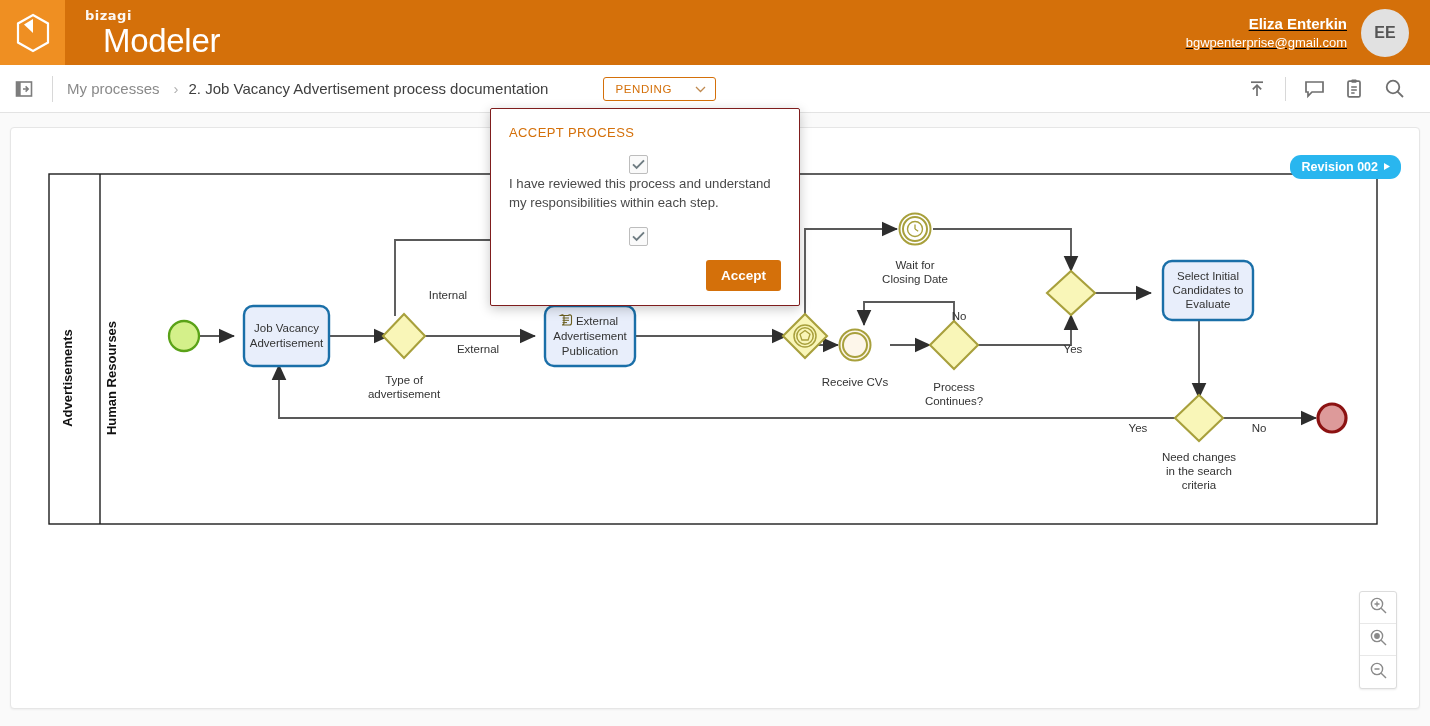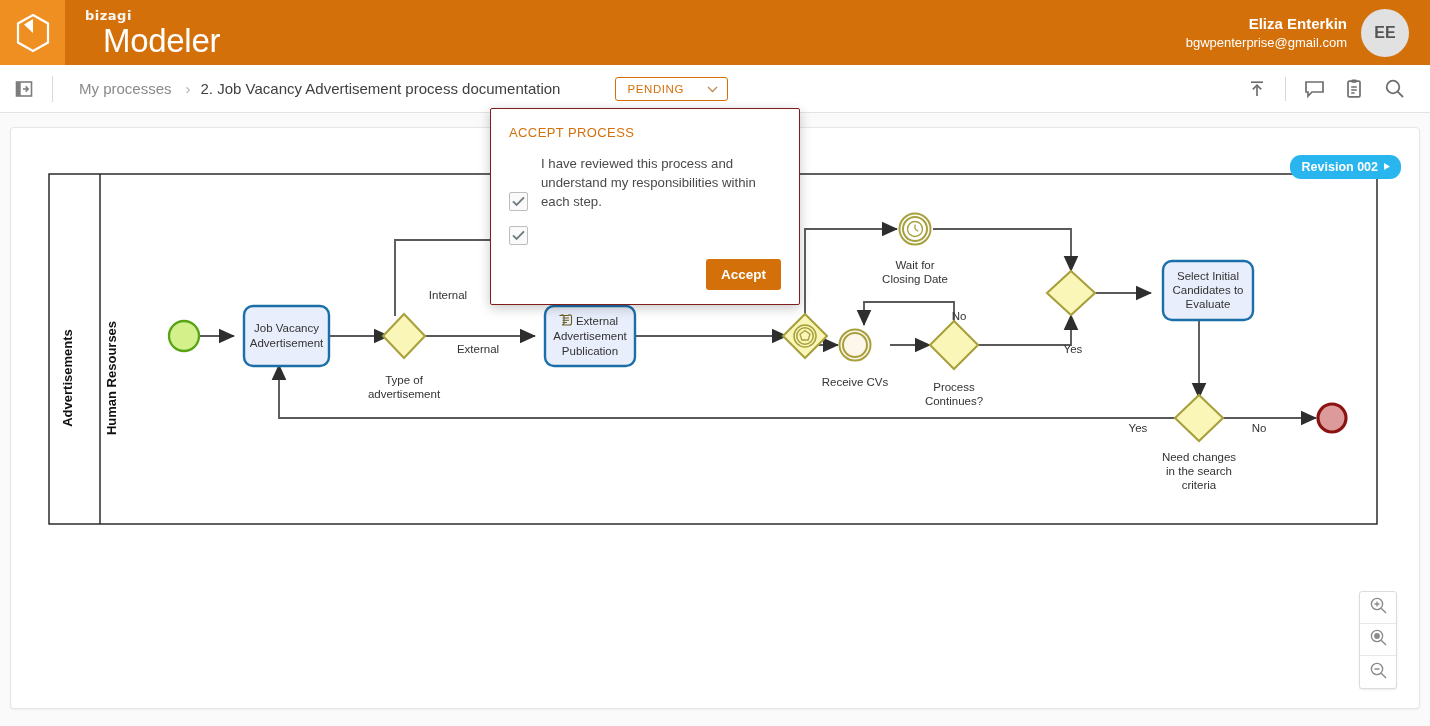--- a/index.html
+++ b/index.html
@@ -29,21 +29,21 @@
   .brand-small {
     color: #ffffff; font-size: 13px; letter-spacing: 0.5px;
     font-family: "DejaVu Sans", sans-serif; opacity: 0.95; font-weight: bold;
   }
   .brand-big {
     color: #ffffff; font-size: 33px; font-weight: 400; margin-top: 2px;
     letter-spacing: -0.3px;
     margin-left: 18px;
   }
   .header-spacer { flex: 1 1 auto; }
-  .user-block { text-align: right; margin-right: 14px; line-height: 1.35; }
+  .user-block { text-align: right; margin-right: 14px; line-height: 1.35; text-decoration: underline; }
   .user-name { color: #ffffff; font-size: 15px; font-weight: bold; }
   .user-email { color: #ffffff; font-size: 13px; }
   .avatar {
     width: 48px; height: 48px; border-radius: 50%;
     background: #e1e1e1; color: #555;
     display: flex; align-items: center; justify-content: center;
     font-size: 16px; font-weight: bold; margin-right: 21px;
     flex: 0 0 48px;
   }
 
@@ -115,21 +115,21 @@
     position: absolute; left: 490px; top: 108px;
     width: 310px; background: #ffffff;
     border: 1px solid #7f1d1d; border-radius: 2px;
     box-shadow: 0 3px 12px rgba(0,0,0,0.22);
     padding: 16px 18px 14px 18px; z-index: 40;
   }
   .modal-title {
     color: #d4700a; font-size: 13px; letter-spacing: 0.4px;
     margin-bottom: 14px;
   }
-  .check-row { display: flex; align-items: flex-end; margin-bottom: 14px; }
+  .check-row { display: flex; align-items: center; margin-bottom: 14px; flex-direction: column; }
   .checkbox {
     flex: 0 0 19px; width: 19px; height: 19px;
     border: 1px solid #bdbdbd; background: #fafafa; border-radius: 2px;
     margin-right: 13px; margin-top: 1px; cursor: pointer;
     display: flex; align-items: center; justify-content: center;
   }
   .check-label { font-size: 13.2px; color: #4a4a4a; line-height: 1.45; }
   .modal-footer { display: flex; justify-content: flex-end; margin-top: 4px; }
   .accept-btn {
     background: #d4700a; color: #ffffff; border: none;
@@ -173,21 +173,21 @@
 
   <div class="subheader">
     <div class="panel-toggle">
       <svg width="18" height="18" viewBox="0 0 18 18">
         <rect x="1.5" y="2" width="15" height="14" fill="none" stroke="#7d7d7d" stroke-width="1.6"></rect>
         <rect x="1.5" y="2" width="4.2" height="14" fill="#7d7d7d"></rect>
         <path d="M8 9 L13 9 M10.6 6.4 L13.2 9 L10.6 11.6" fill="none" stroke="#7d7d7d" stroke-width="1.5"></path>
       </svg>
     </div>
     <div class="vdiv"></div>
-    <div style="margin-left:12px;display:flex;align-items:flex-start;">
+    <div style="margin-left:0;display:flex;align-items:flex-start;">
       <span class="crumb">My processes</span>
       <span class="crumb-sep">›</span>
       <span class="crumb-current">2. Job Vacancy Advertisement process documentation</span>
     </div>
     <div class="status-pill">
       <span>PENDING</span>
       <span>
         <svg width="11" height="7" viewBox="0 0 11 7">
             <path d="M1 1 L5.5 5.5 L10 1" fill="none" stroke="#c08a50" stroke-width="1.3"></path>
           </svg>

